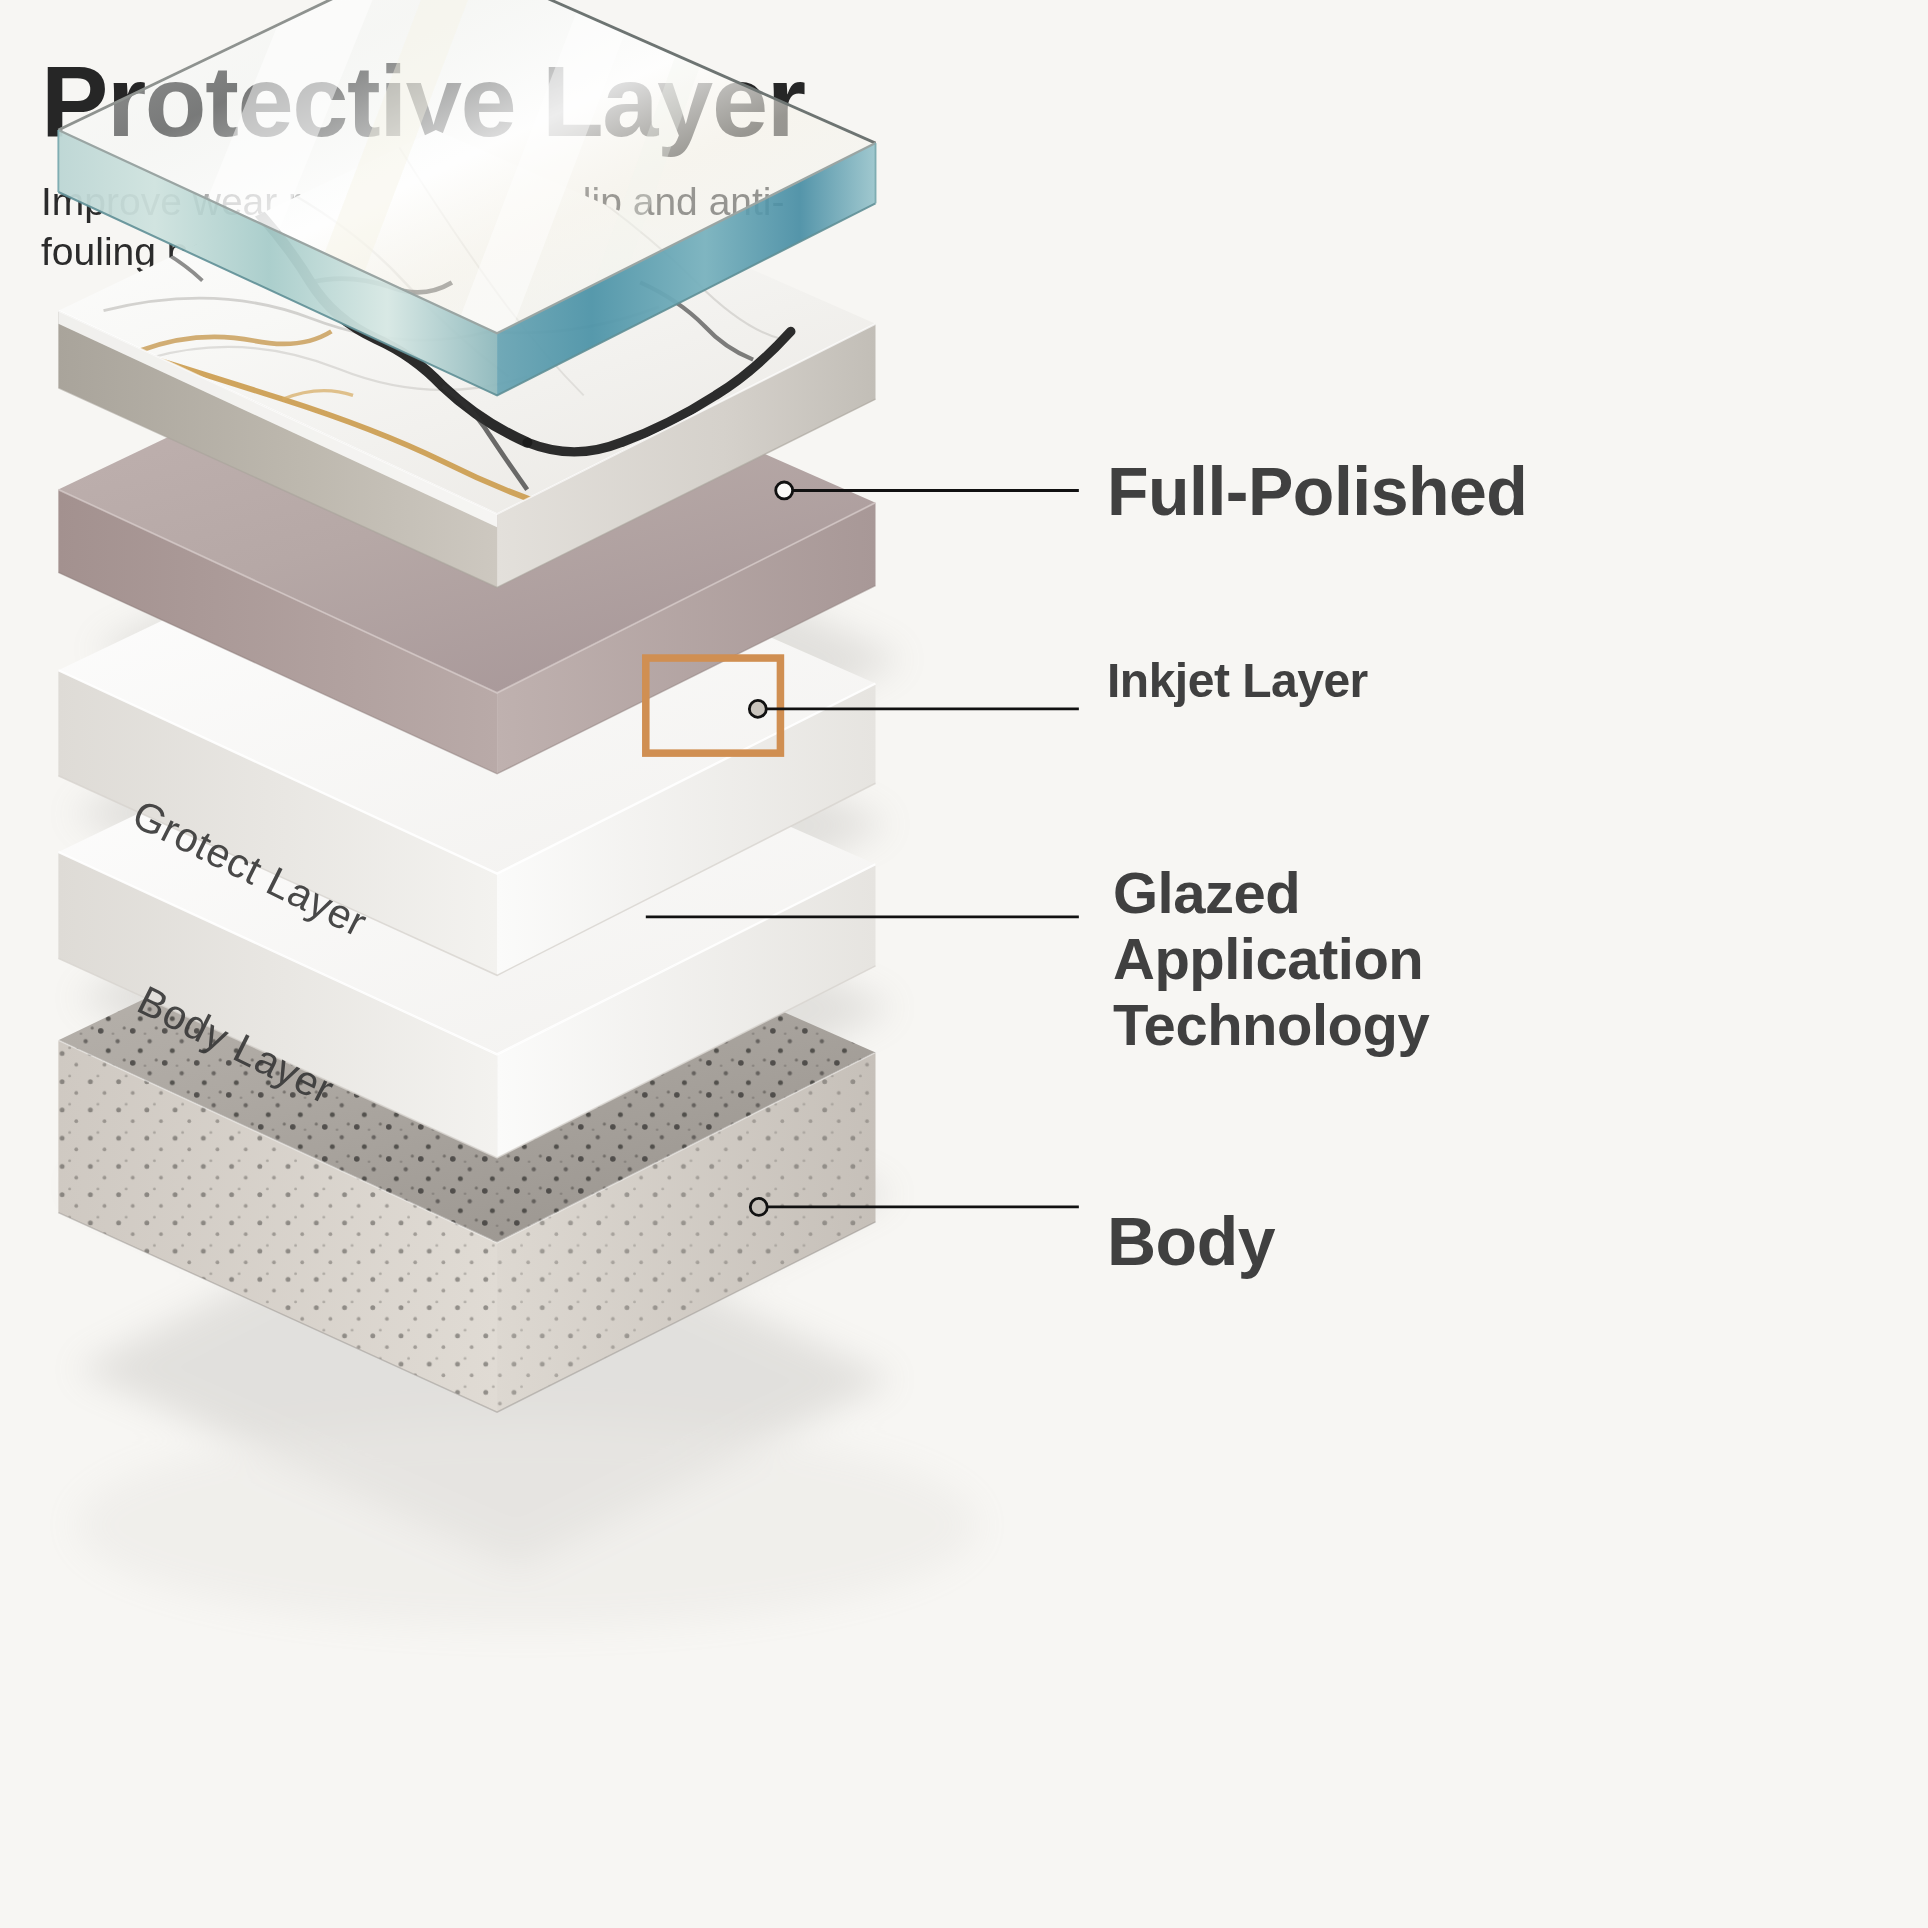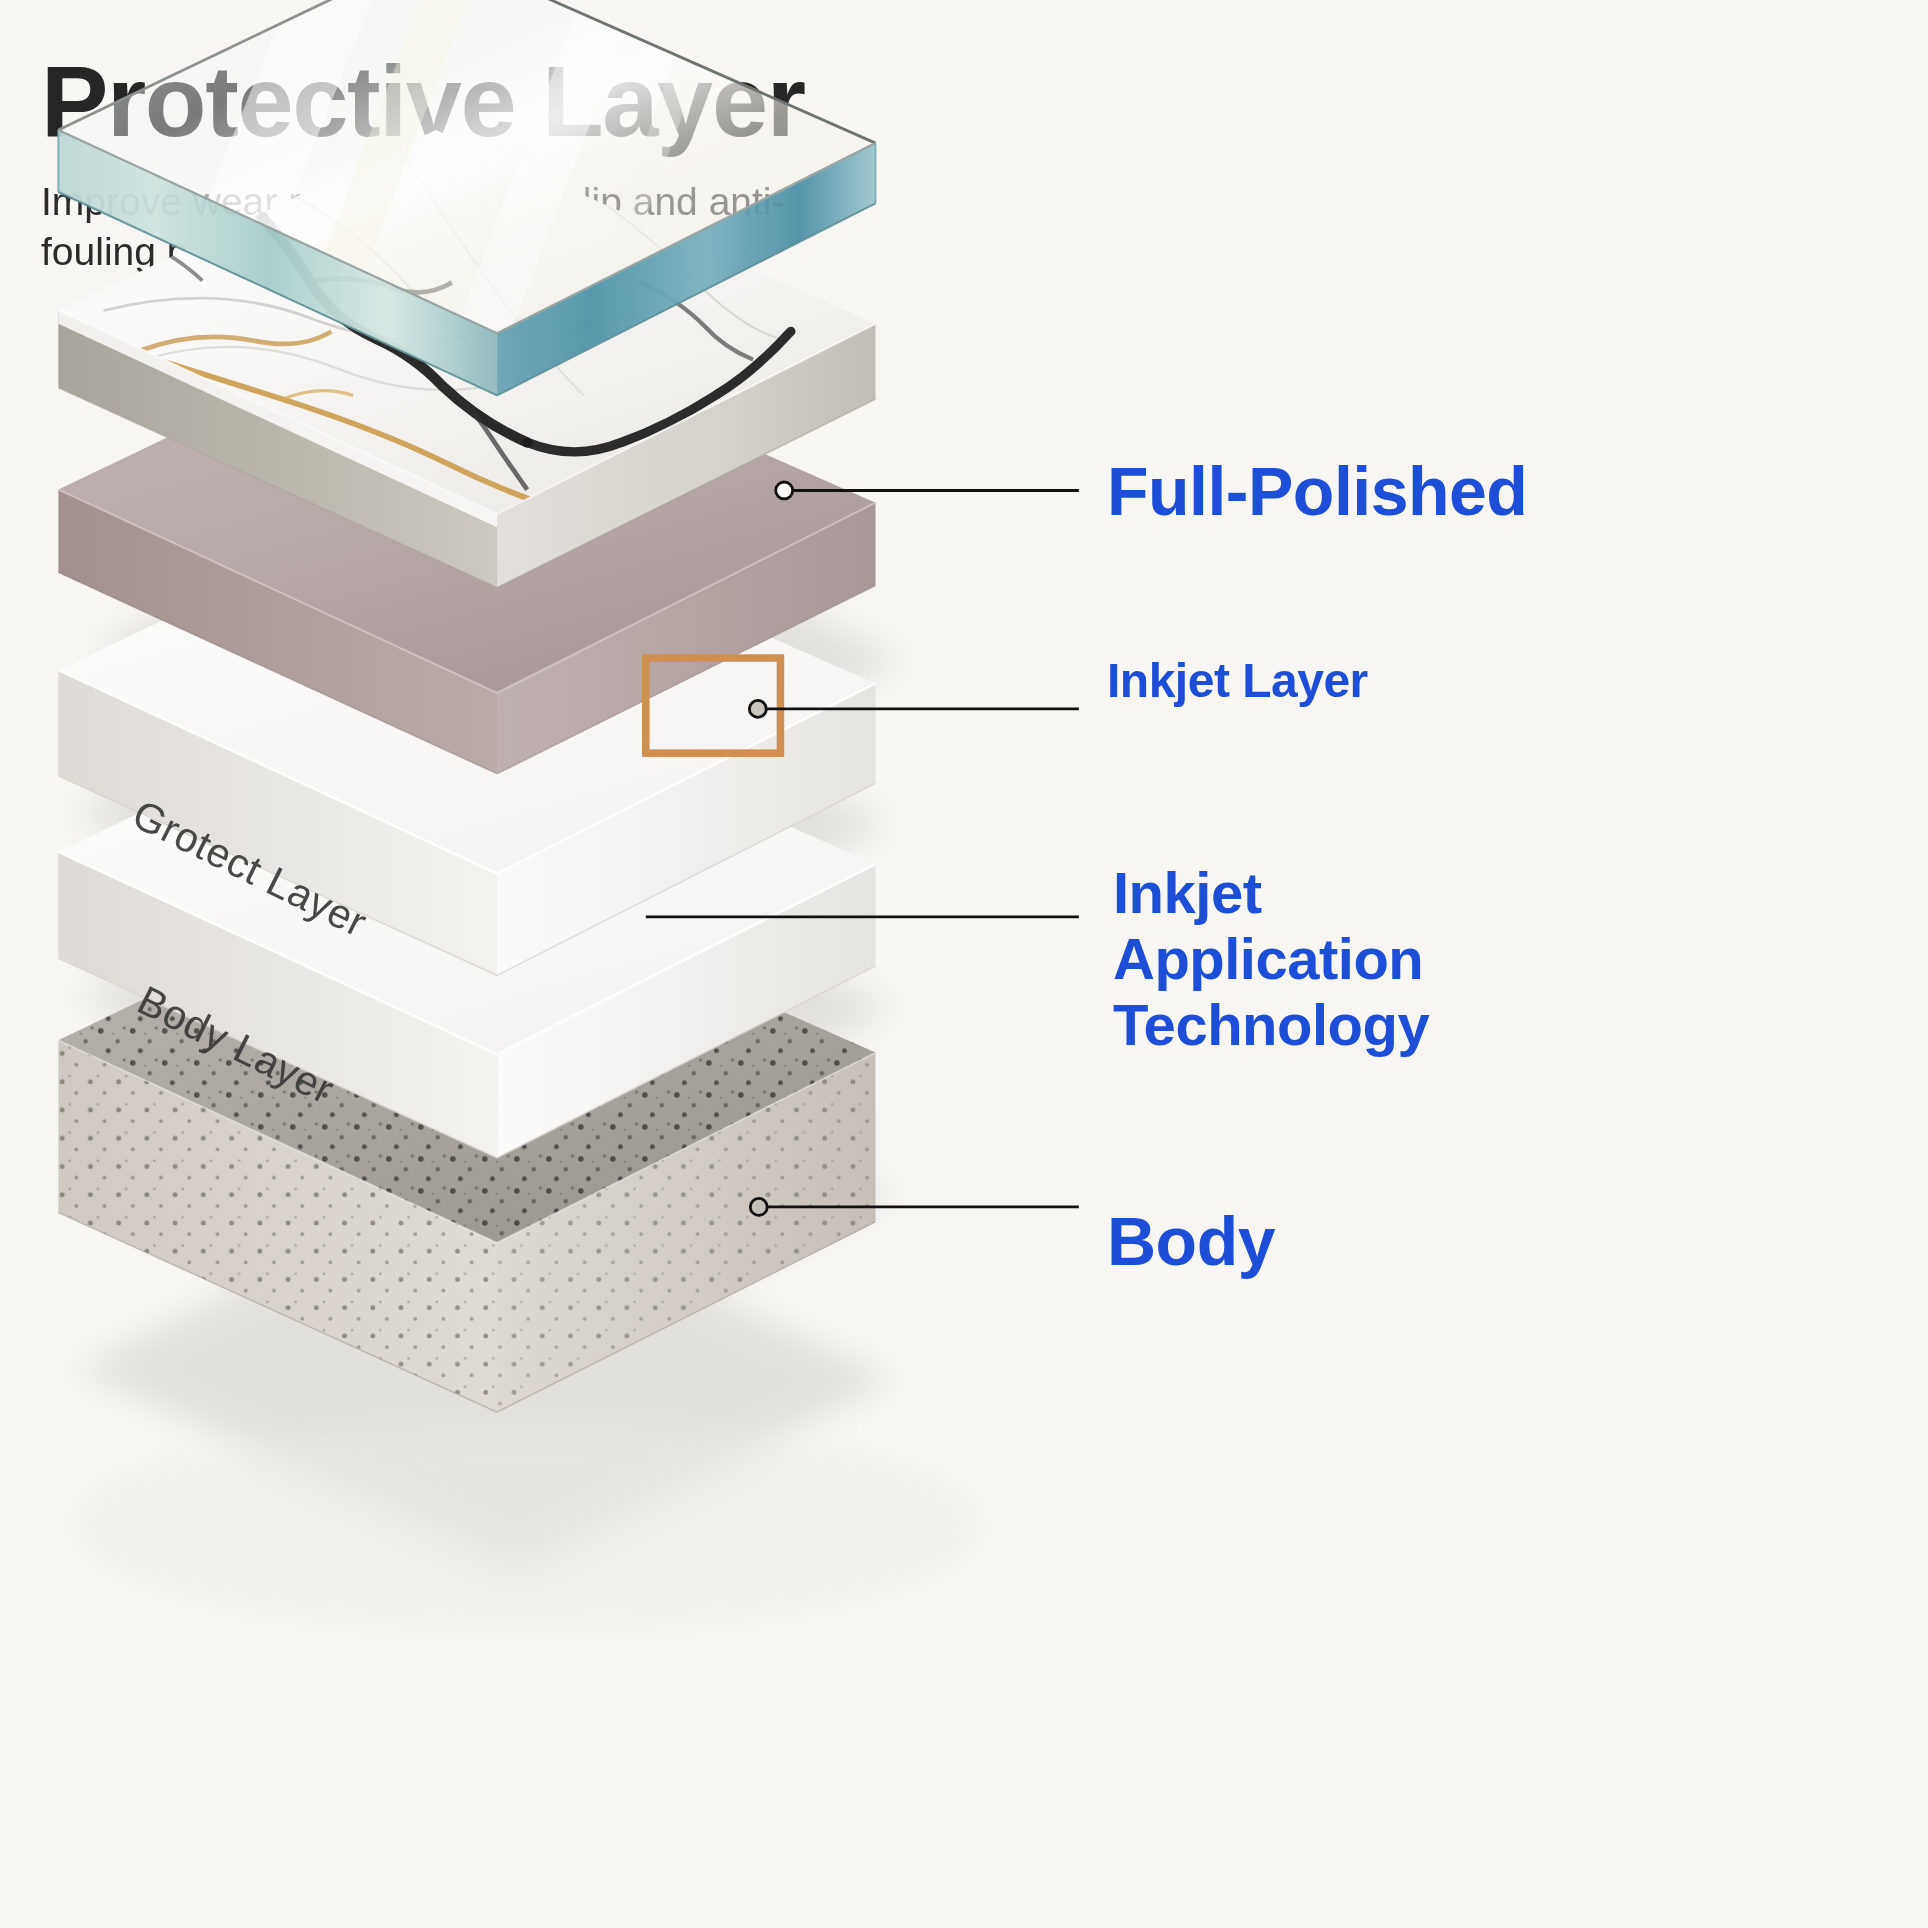--- a/index.html
+++ b/index.html
@@ -32,21 +32,21 @@
   }
 
   
   #stack{position:absolute;left:0;top:0;width:1928px;height:1928px;}
   #stack svg{position:absolute;left:0;top:0;}
 
   
   .callout{
     position:absolute;
     font-weight:700;
-    color:#1d4ed8;
+    color:#404040;
     line-height:1.06;
     letter-spacing:-0.5px;
     white-space:pre-line;
   }
   #lbl-full{left:1107px;top:455px;font-size:68px;}
   #lbl-ink{left:1107px;top:656px;font-size:48px;}
   #lbl-glaze{left:1113px;top:860px;font-size:58px;line-height:1.14;}
   #lbl-body{left:1107px;top:1205px;font-size:68px;}
 
   
@@ -292,17 +292,17 @@
     <circle cx="806" cy="1282" r="9" fill="#c4bfb8" stroke="#111" stroke-width="3"></circle>
   </g>
 </svg>
 </div>
 
 <div class="engraved" id="eng-grotect">Grotect Layer</div>
 <div class="engraved" id="eng-body">Body Layer</div>
 
 <div class="callout" id="lbl-full">Full-Polished</div>
 <div class="callout" id="lbl-ink">Inkjet Layer</div>
-<div class="callout" id="lbl-glaze">Inkjet
+<div class="callout" id="lbl-glaze">Glazed
 Application
 Technology</div>
 <div class="callout" id="lbl-body">Body</div>
 
 
 </body></html>

